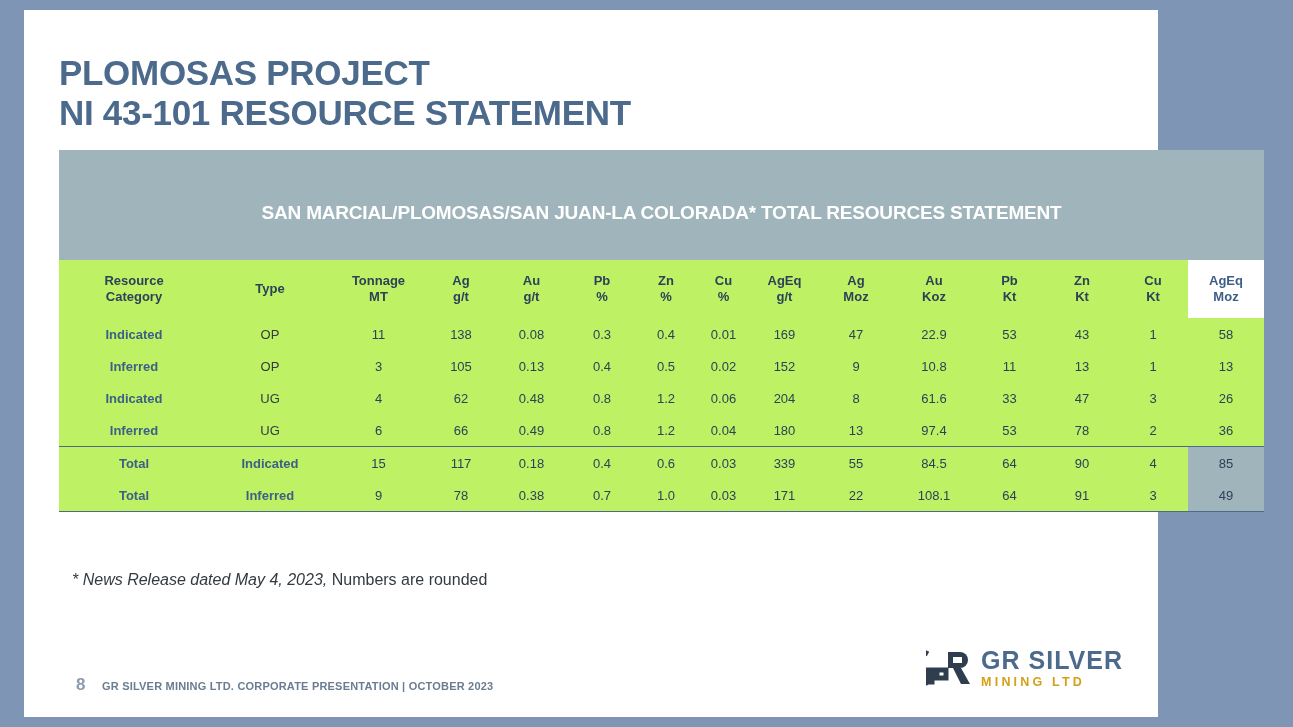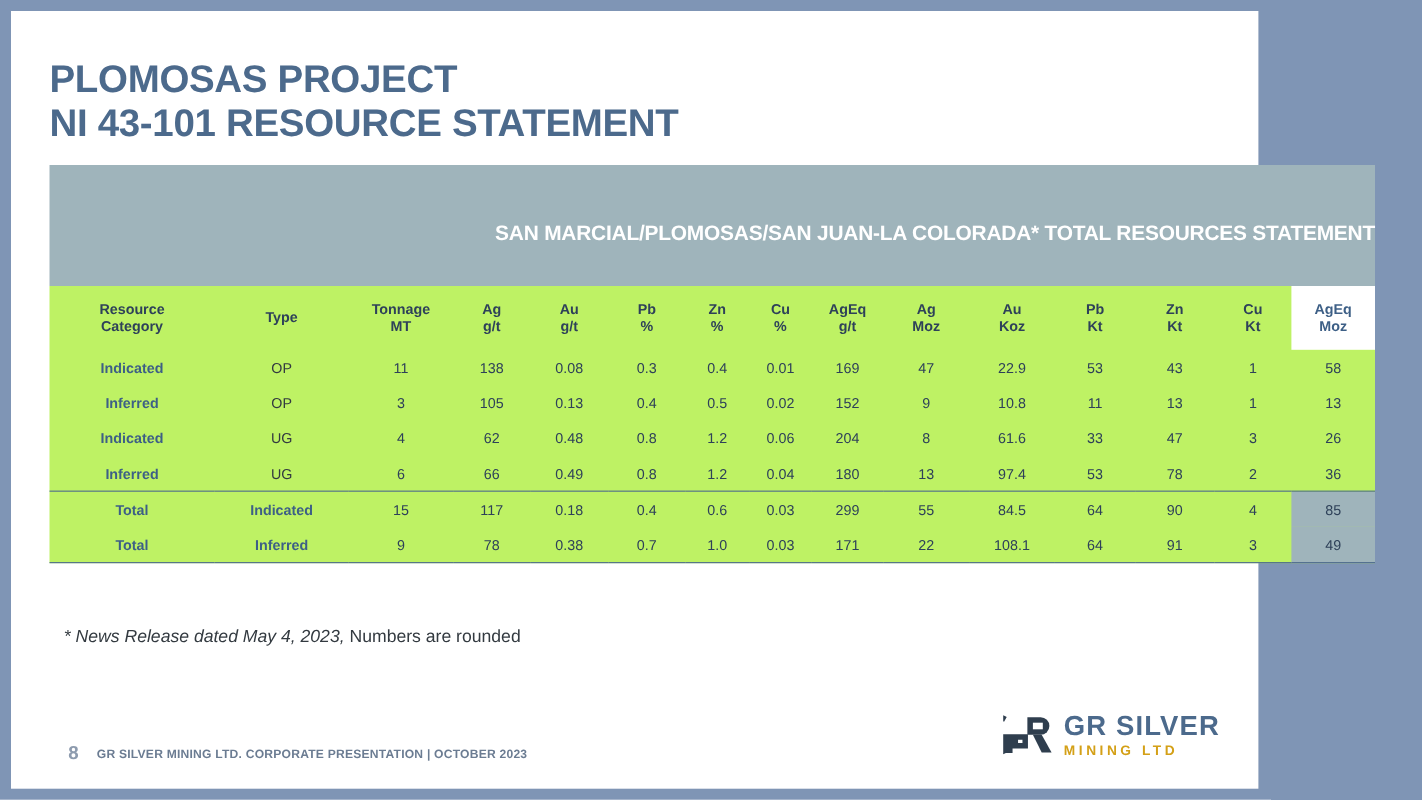--- a/index.html
+++ b/index.html
@@ -8,21 +8,21 @@
   }
   body {
     width: 1293px;
     height: 727px;
     background: #7f95b5;
     font-family: "Liberation Sans", sans-serif;
     overflow: hidden;
   }
   .slide {
     position: absolute;
-    left: 10px;
+    left: 24px;
     top: 10px;
     width: 1134px;
     height: 707px;
     background: #ffffff;
   }
   .title {
     position: absolute;
     left: 35px;
     top: 43px;
     color: #4c6a8c;
@@ -43,21 +43,21 @@
   .banner {
     background: #9fb4bb;
     height: 110px;
     position: relative;
   }
   .banner-text {
     position: absolute;
     left: 0;
     right: 0;
     top: 52px;
-    text-align: right;
+    text-align: center;
     color: #ffffff;
     font-size: 19px;
     font-weight: bold;
     letter-spacing: -0.2px;
   }
   table.res {
     border-collapse: collapse;
     width: 1205px;
     table-layout: fixed;
     background: #bef264;
@@ -348,21 +348,21 @@
         </tr>
         <tr class="total first-total">
           <td class="cat">Total</td>
           <td class="type sep-left">Indicated</td>
           <td class="sep-left">15</td>
           <td class="sep-left">117</td>
           <td>0.18</td>
           <td>0.4</td>
           <td>0.6</td>
           <td>0.03</td>
-          <td>299</td>
+          <td>339</td>
           <td class="sep-left">55</td>
           <td>84.5</td>
           <td>64</td>
           <td>90</td>
           <td>4</td>
           <td class="sep-left highlight">85</td>
         </tr>
         <tr class="total last-row">
           <td class="cat">Total</td>
           <td class="type sep-left">Inferred</td>

